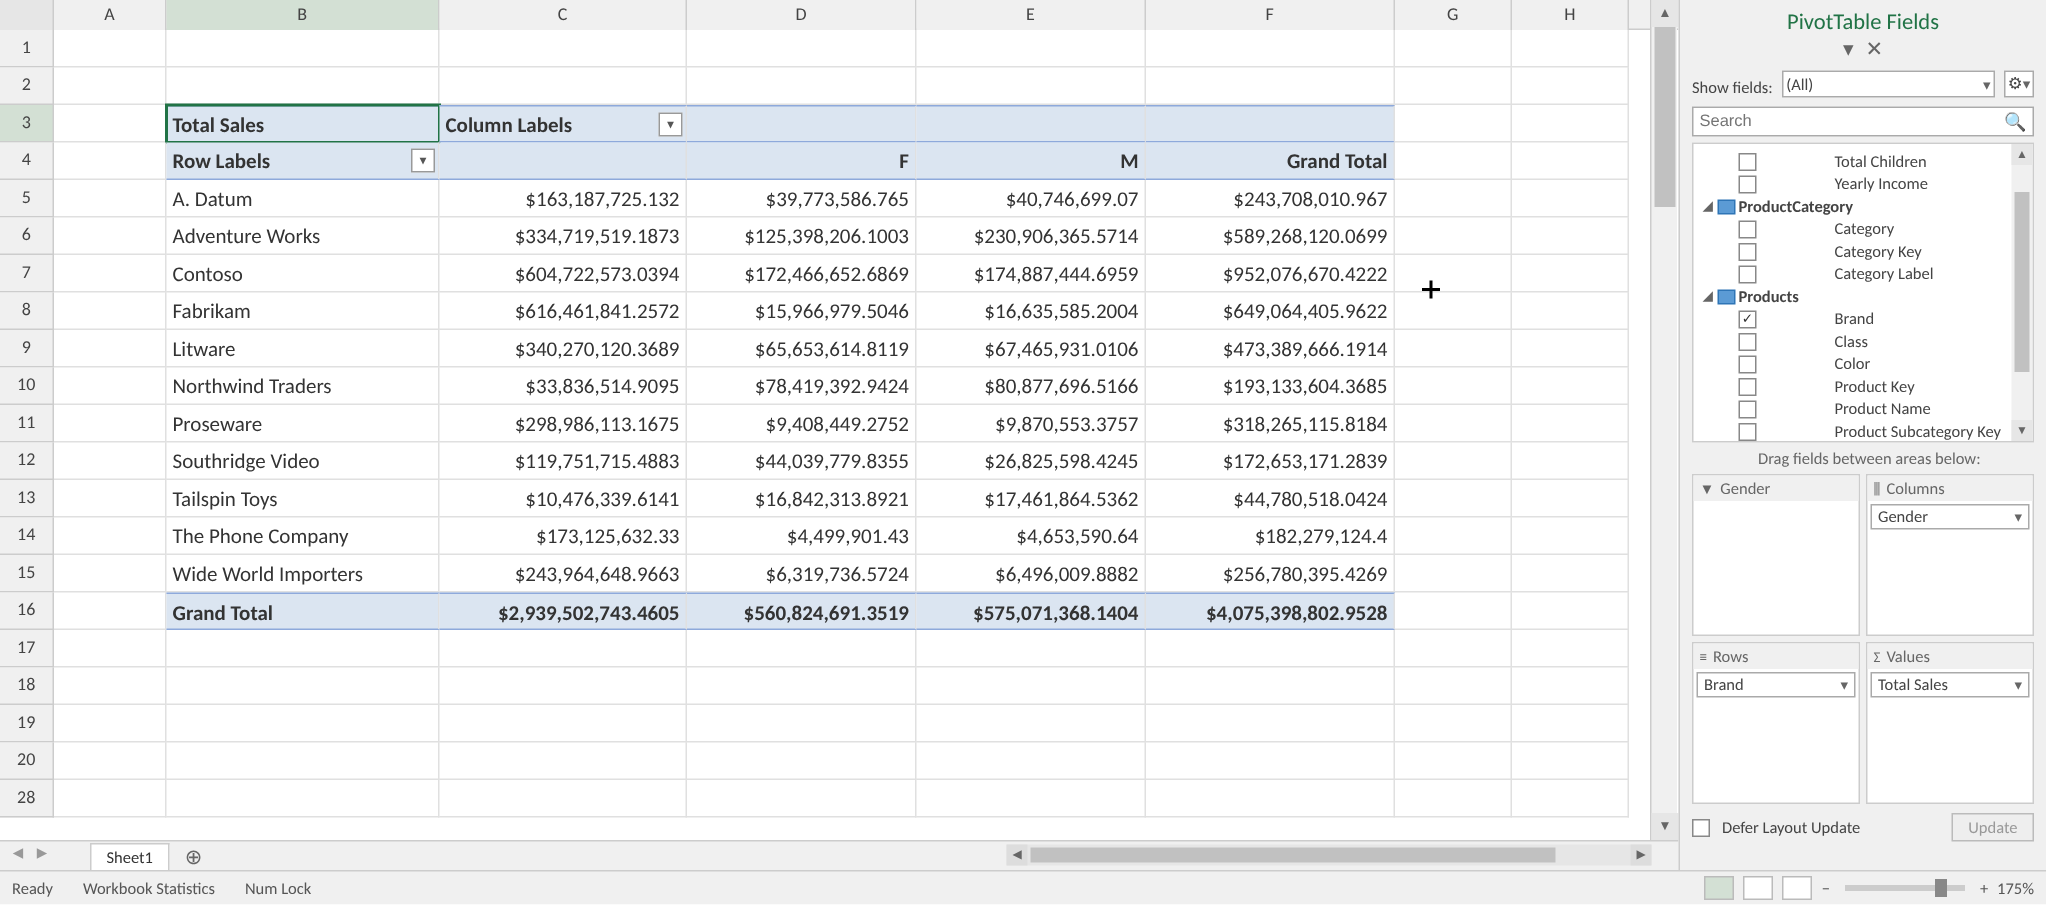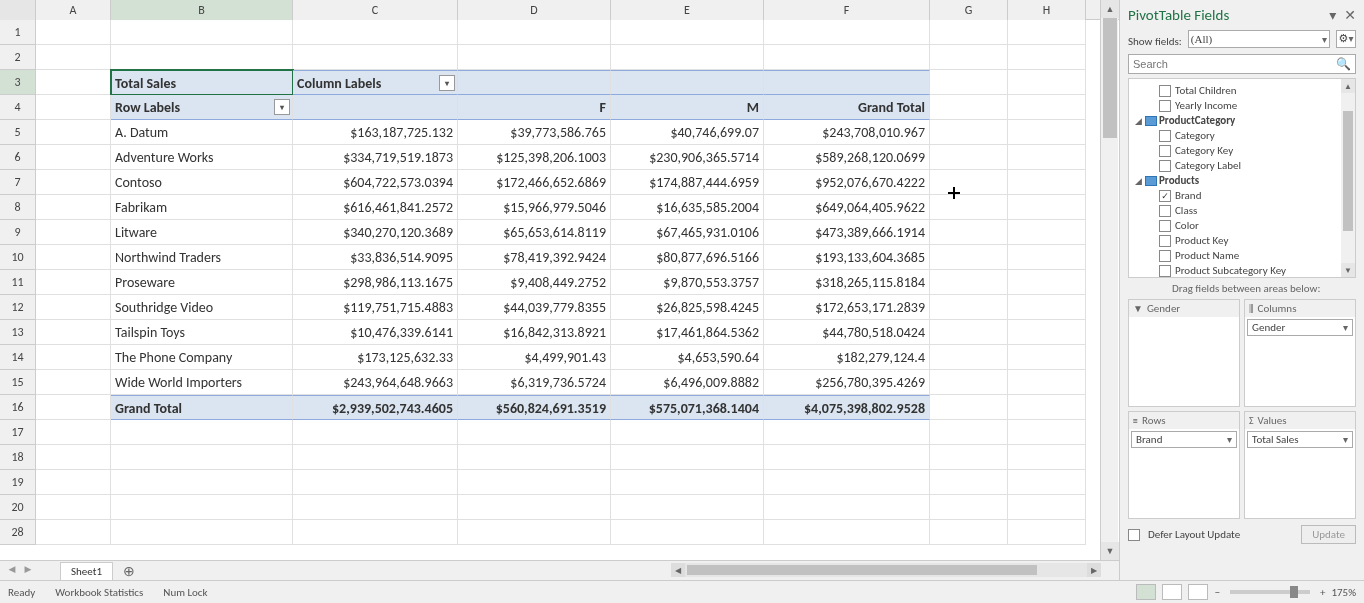--- a/index.html
+++ b/index.html
@@ -38,33 +38,33 @@
     .statusbar-right { margin-left:auto; display:flex; align-items:center; gap:6px; }
     .view-btn { width:20px; height:16px; border:1px solid #bbb; background:#fff; cursor:pointer; }
     .view-btn.active{ background:#d3e0d4; }
     .zoom-slider { width:80px; height:4px; background:#ccc; position:relative; margin:0 4px; }
     .zoom-thumb { width:8px; height:12px; background:#888; position:absolute; top:-4px; left:60px; cursor:pointer; }
     .cursor-cross { position:absolute; width:12px; height:12px; pointer-events:none; }
     .cursor-cross::before,.cursor-cross::after{ content:"";position:absolute;background:#000; }
     .cursor-cross::before{ left:5px;top:0;width:2px;height:12px;}
     .cursor-cross::after{ top:5px;left:0;height:2px;width:12px;}
     .ptf-panel { position:absolute; top:0; left:1119px; width:245px; height:580px; background:#f0f0f0; border-left:1px solid #ccc; padding:6px 8px; font-size:11px; color:#444; }
-    .ptf-title-row { display:flex; align-items:center; justify-content:space-between; margin-bottom:6px; }
+    .ptf-title-row { display:flex; align-items:center; justify-content:space-between; margin-bottom:6px;flex-direction:column; }
     .ptf-title { font-size:15px; color:#217346; }
     .ptf-title-icons { display:flex; gap:8px; color:#666; font-size:14px; }
     .ptf-showfields { display:flex; align-items:flex-end; gap:6px; margin-bottom:6px; }
-    .ptf-select { flex:1; height:18px; border:1px solid #aaa; background:#fff; font-size:11px; padding:0 2px; display:flex; align-items:center; justify-content:space-between; cursor:pointer;font-family:Liberation Serif, serif; }
+    .ptf-select { flex:1; height:18px; border:1px solid #aaa; background:#fff; font-size:11px; padding:0 2px; display:flex; align-items:center; justify-content:space-between; cursor:pointer; }
     .ptf-gear { width:20px; height:18px; border:1px solid #aaa; background:#fff; text-align:center; line-height:16px; cursor:pointer; }
     .ptf-search { width:100%; height:20px; border:1px solid #aaa; padding:0 4px; font-size:11px; margin-bottom:4px; background:#fff; position:relative; }
     .ptf-search input { border:none; width:calc(100% - 18px); height:18px; outline:none; font-size:11px; }
     .ptf-search-icon { position:absolute; right:4px; top:2px; font-size:12px; color:#888; }
     .ptf-fields { height:200px; border:1px solid #ccc; background:#fff; overflow:hidden; position:relative; }
     .ptf-fields-inner { padding:4px 2px; }
     .ptf-field-item { display:flex; align-items:center; padding:1px 0; cursor:pointer; }
-    .ptf-field-item.indent1{ padding-left:28px; }
+    .ptf-field-item.indent1{ padding-left:28px;gap:48px; }
     .ptf-field-item.indent0{ padding-left:4px; }
     .ptf-expander { width:10px; font-size:9px; color:#666; cursor:pointer; }
     .ptf-table-icon { width:12px; height:10px; margin-right:2px; display:inline-block; background:linear-gradient(#5b9bd5,#5b9bd5); border:1px solid #2e75b6; }
     .ptf-check { width:12px; height:12px; border:1px solid #888; margin-right:4px; background:#fff; font-size:9px; line-height:10px; text-align:center; color:#333; cursor:pointer; }
     .ptf-check.checked::after{ content:"✓"; }
     .ptf-fields-scroll { position:absolute; right:0; top:0; width:14px; height:100%; background:#f0f0f0; }
     .ptf-fields-scroll-thumb { position:absolute; right:2px; top:32px; width:10px; height:120px; background:#c1c1c1; cursor:pointer; }
     .ptf-fields-scroll-btn { width:14px;height:14px;font-size:8px;text-align:center;line-height:14px;background:#e6e6e6;color:#666;cursor:pointer;}
     .ptf-drag-label { margin:4px 0; color:#666;padding-left:44px; }
     .ptf-areas { display:grid; grid-template-columns:1fr 1fr; grid-template-rows:1fr 1fr; gap:4px; height:220px; }

